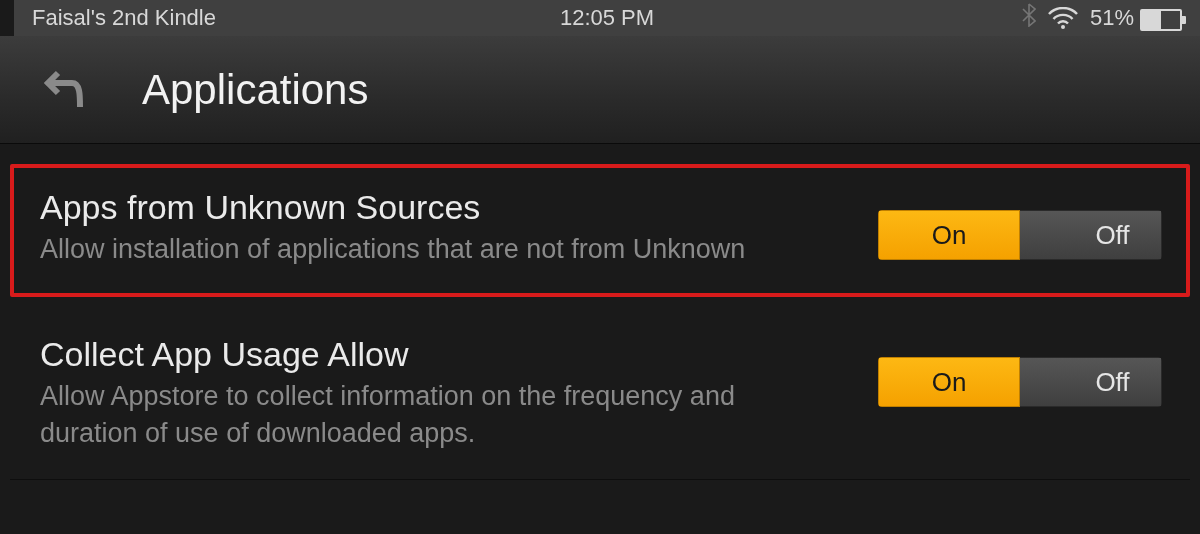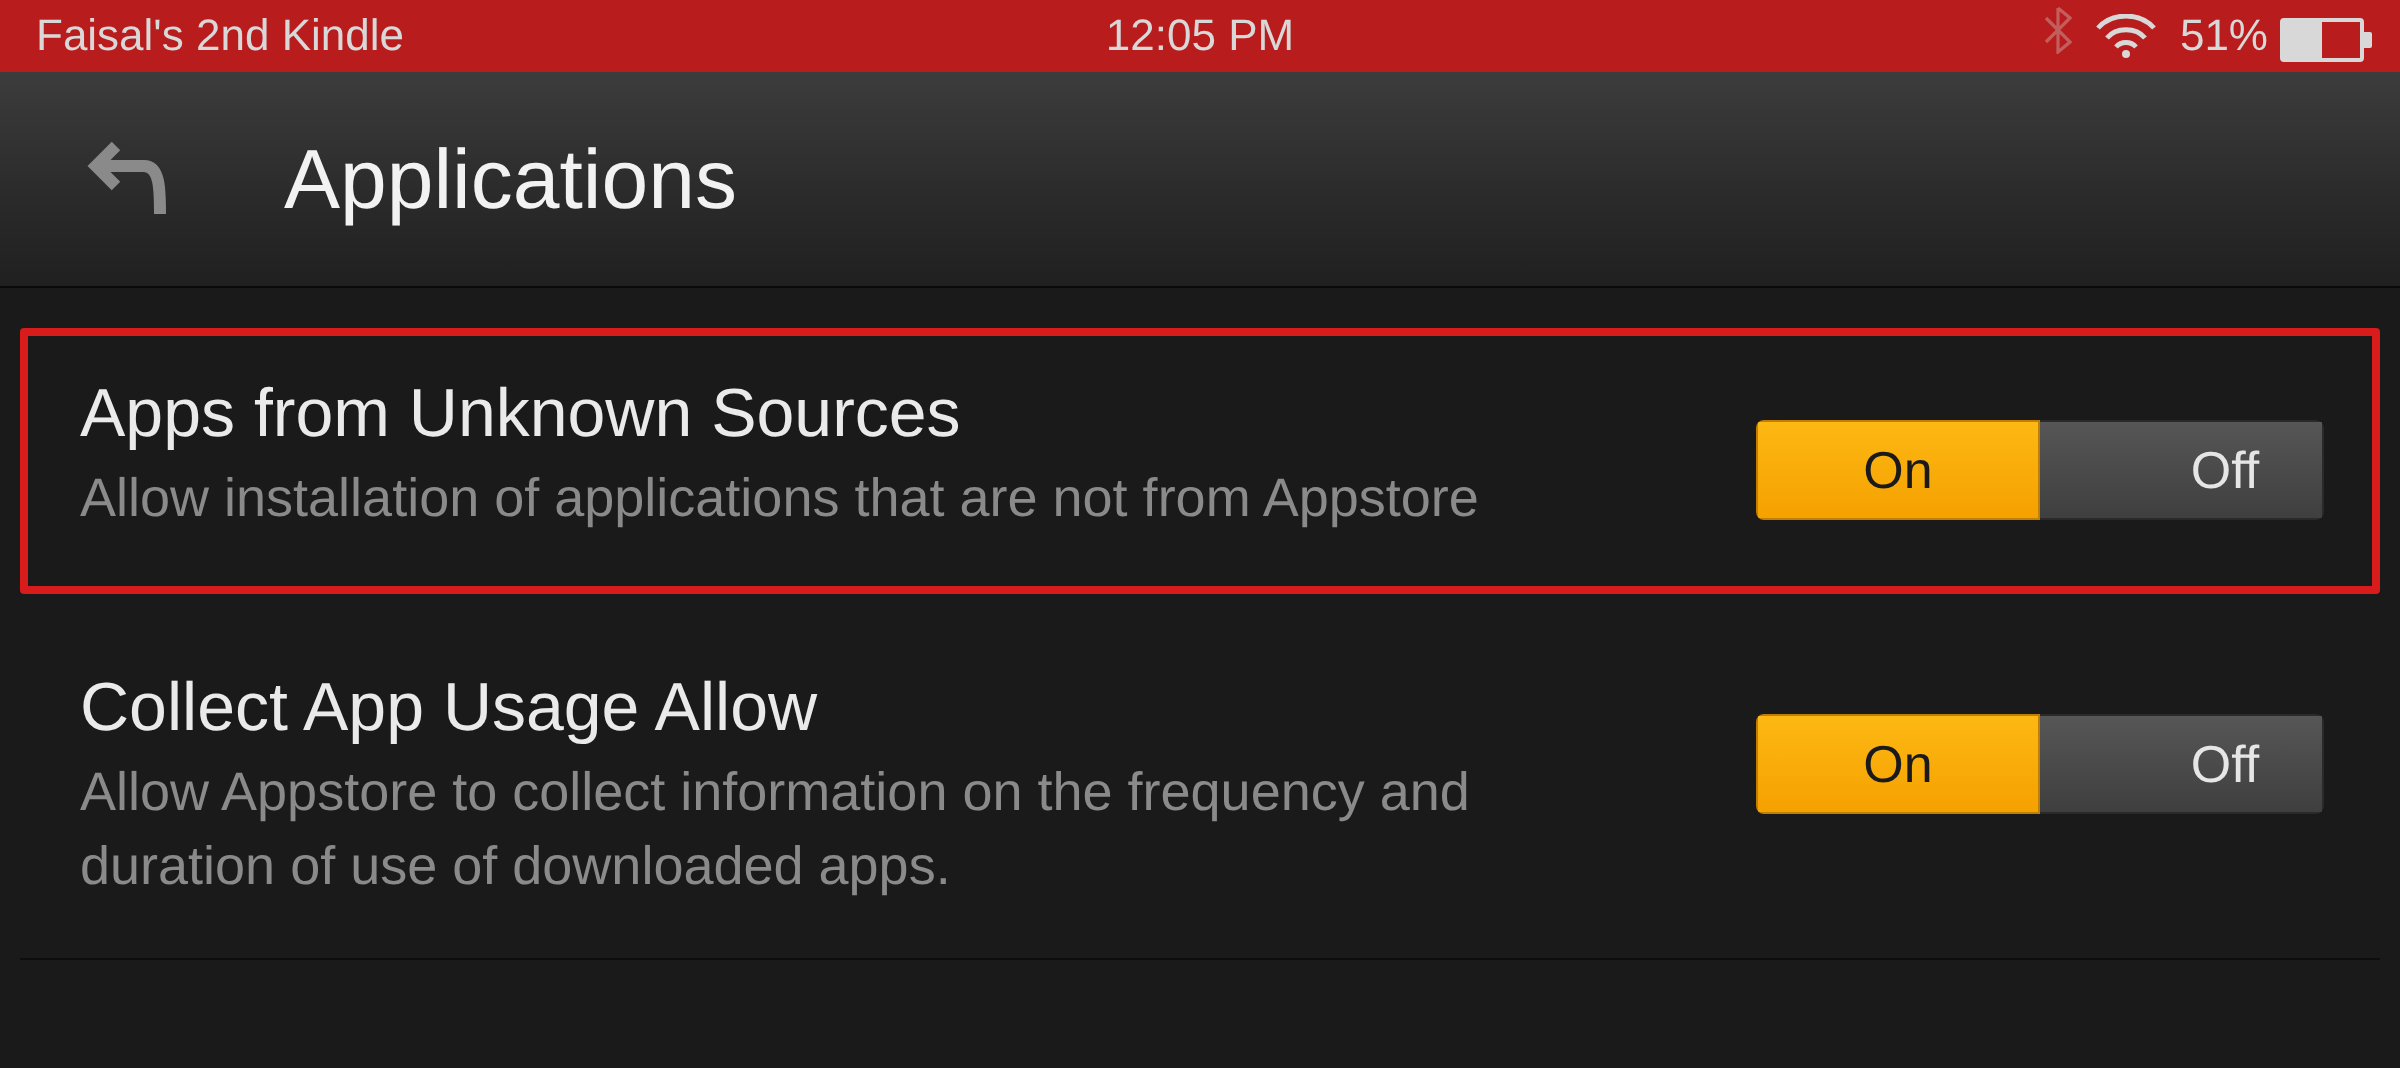--- a/index.html
+++ b/index.html
@@ -10,28 +10,29 @@
     body {
       width: 1200px;
       height: 534px;
       background: #1a1a1a;
       font-family: -apple-system, "Helvetica Neue", Arial, sans-serif;
       color: #e8e8e8;
       overflow: hidden;
     }
     .status-bar {
       height: 36px;
-      background: #b91c1c;
+      background: #404040;
       display: flex;
       align-items: center;
       justify-content: space-between;
       padding: 0 18px;
       font-size: 22px;
       color: #d8d8d8;
       position: relative;
+      margin-left: 14px;
     }
     .status-left {
       flex: 1;
     }
     .status-center {
       position: absolute;
       left: 50%;
       transform: translateX(-50%);
     }
     .status-right {
@@ -189,21 +190,21 @@
     </svg>
   </span>
   <div class="header-title">Applications</div>
 </div>
 
 <div class="content">
 
   <div class="setting-row highlighted">
     <div class="setting-text">
       <div class="setting-title">Apps from Unknown Sources</div>
-      <div class="setting-desc">Allow installation of applications that are not from Appstore</div>
+      <div class="setting-desc">Allow installation of applications that are not from Unknown</div>
     </div>
     <div class="toggle">
       <div class="toggle-btn toggle-on">On</div>
       <div class="toggle-btn toggle-off">Off</div>
     </div>
   </div>
 
   <div class="setting-row">
     <div class="setting-text">
       <div class="setting-title">Collect App Usage Allow</div>

